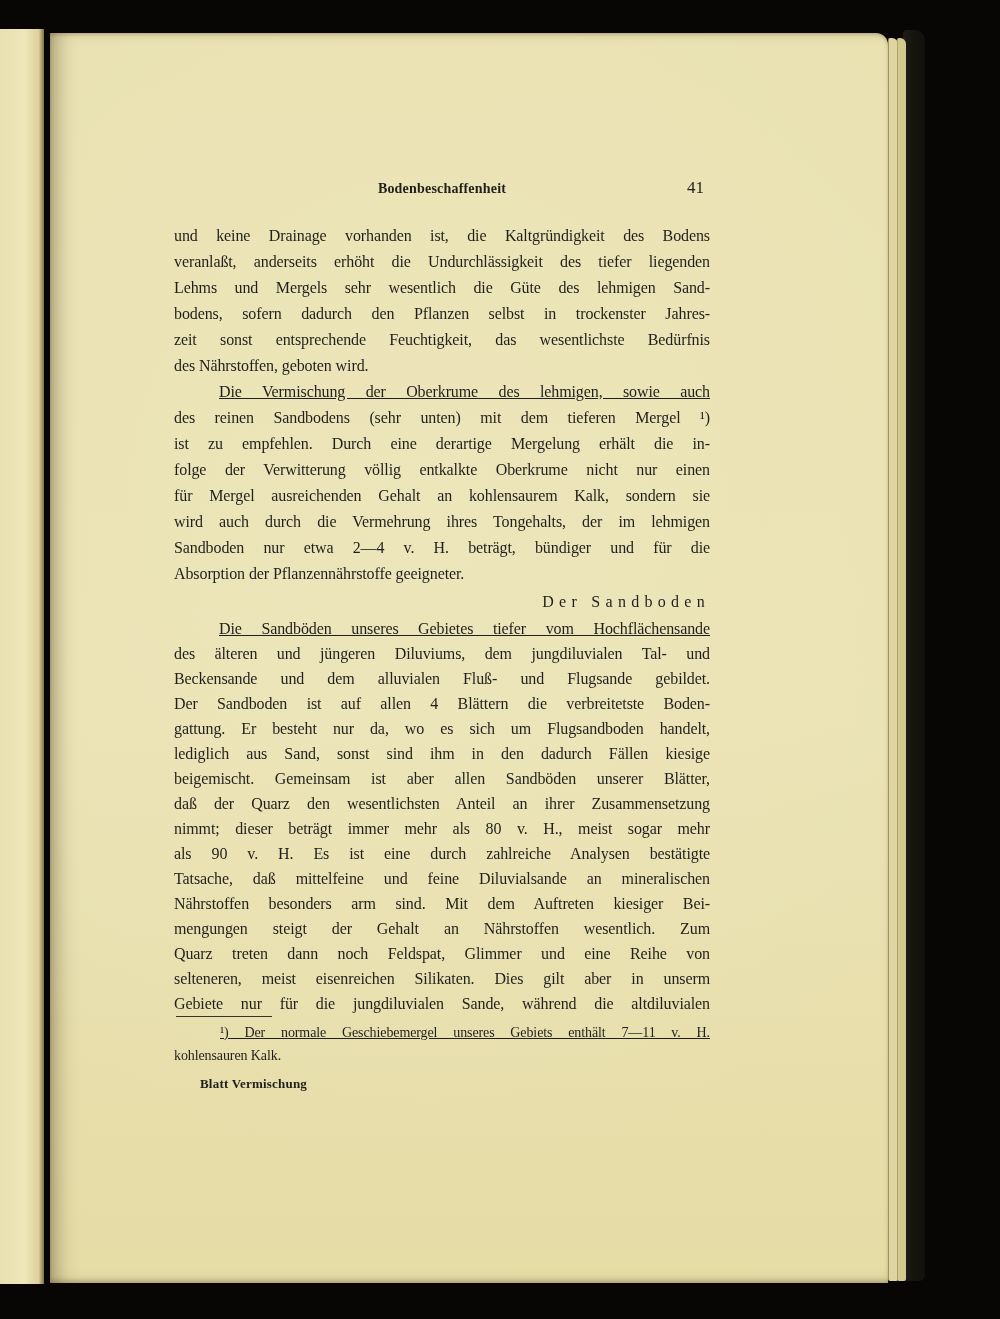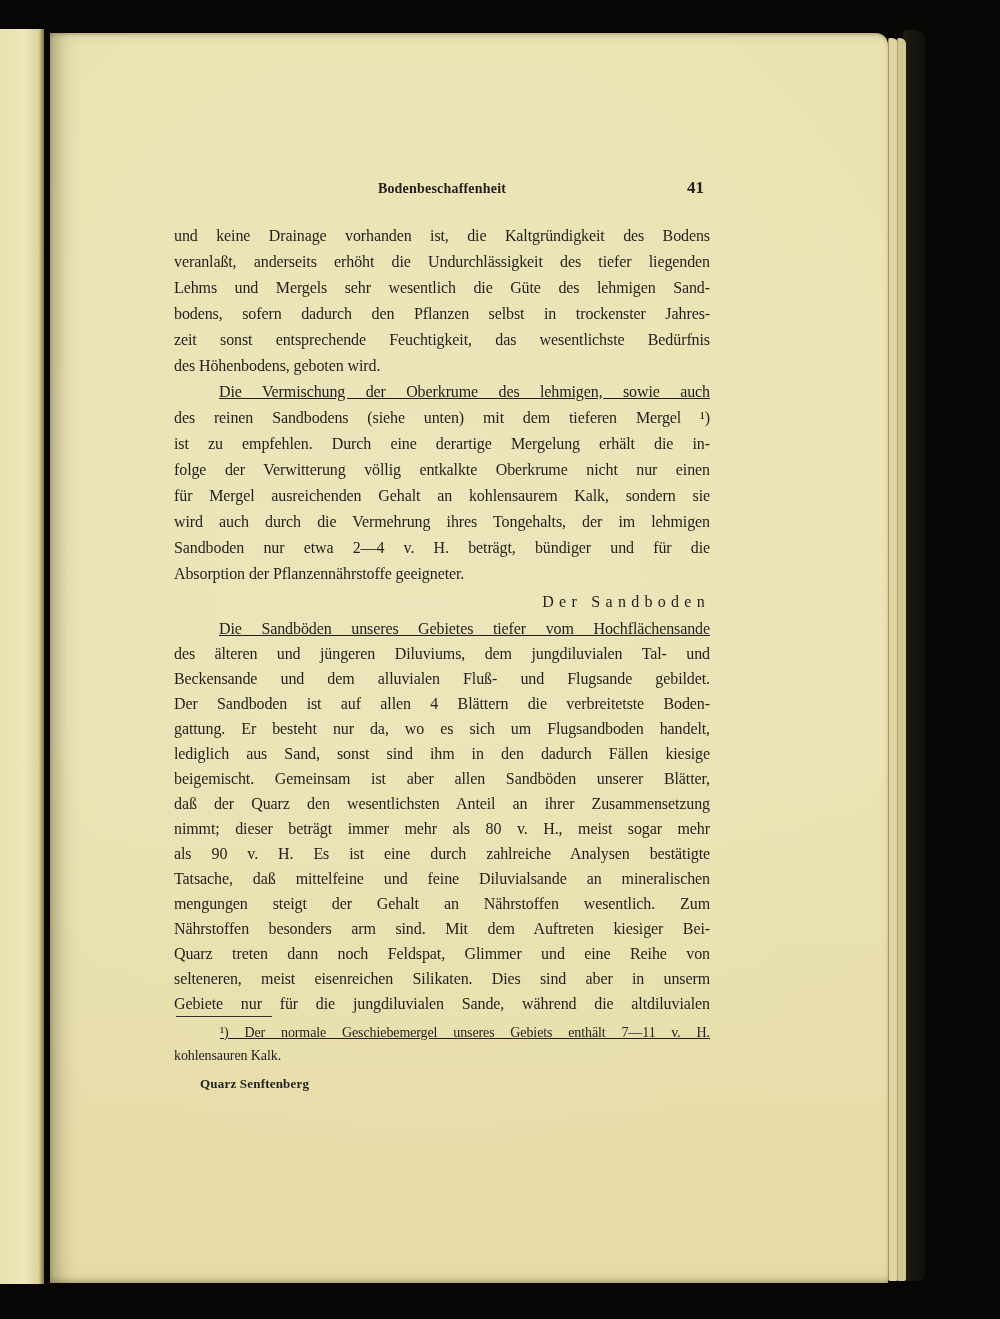--- a/index.html
+++ b/index.html
@@ -34,21 +34,21 @@
                inset 0 -4px 6px -3px rgba(90,76,35,0.5),
                inset 0 3px 4px -2px rgba(110,96,50,0.45);
     border-top-right-radius:12px;
   }
   .text-col{position:absolute;left:124px;top:148px;width:536px;color:#211f1c;}
   .running-header{position:relative;height:20px;margin-bottom:22px;}
   .rh-title{
     position:absolute;left:0;right:0;text-align:center;
     font-size:14px;font-weight:bold;letter-spacing:0.2px;
   }
-  .rh-page{position:absolute;right:6px;top:-3px;font-size:17px;font-weight:bold;}
+  .rh-page{position:absolute;right:6px;top:-3px;font-size:17px;font-weight:normal;}
   .para{margin:0;}
   .tline{
     font-size:16px;line-height:26px;letter-spacing:-0.1px;
     text-align:justify;text-align-last:justify;
   }
   .para.tight .tline{line-height:25px;}
   .para.indent-first .tline:first-child{text-indent:45px;text-decoration:underline;}
   .para.end-left .tline:last-child{text-align-last:left;}
   .section-heading{
     margin:2px 0 2px 0;font-size:16px;font-weight:normal;
@@ -76,27 +76,27 @@
         <div class="rh-page">41</div>
       </div>
 
       <div class="para end-left">
 
       <div class="tline">und keine Drainage vorhanden ist, die Kaltgründigkeit des Bodens</div>
           <div class="tline">veranlaßt, anderseits erhöht die Undurchlässigkeit des tiefer liegenden</div>
           <div class="tline">Lehms und Mergels sehr wesentlich die Güte des lehmigen Sand-</div>
           <div class="tline">bodens, sofern dadurch den Pflanzen selbst in trockenster Jahres-</div>
           <div class="tline">zeit sonst entsprechende Feuchtigkeit, das wesentlichste Bedürfnis</div>
-          <div class="tline">des Höhenbodens, geboten wird.</div>
+          <div class="tline">des Nährstoffen, geboten wird.</div>
         </div>
 
       <div class="para indent-first end-left">
 
       <div class="tline">Die Vermischung der Oberkrume des lehmigen, sowie auch</div>
-          <div class="tline">des reinen Sandbodens (siehe unten) mit dem tieferen Mergel ¹)</div>
+          <div class="tline">des reinen Sandbodens (sehr unten) mit dem tieferen Mergel ¹)</div>
           <div class="tline">ist zu empfehlen. Durch eine derartige Mergelung erhält die in-</div>
           <div class="tline">folge der Verwitterung völlig entkalkte Oberkrume nicht nur einen</div>
           <div class="tline">für Mergel ausreichenden Gehalt an kohlensaurem Kalk, sondern sie</div>
           <div class="tline">wird auch durch die Vermehrung ihres Tongehalts, der im lehmigen</div>
           <div class="tline">Sandboden nur etwa 2—4 v. H. beträgt, bündiger und für die</div>
           <div class="tline">Absorption der Pflanzennährstoffe geeigneter.</div>
         </div>
 
       <h2 class="section-heading">Der Sandboden</h2>
 
@@ -106,32 +106,32 @@
           <div class="tline">des älteren und jüngeren Diluviums, dem jungdiluvialen Tal- und</div>
           <div class="tline">Beckensande und dem alluvialen Fluß- und Flugsande gebildet.</div>
           <div class="tline">Der Sandboden ist auf allen 4 Blättern die verbreitetste Boden-</div>
           <div class="tline">gattung. Er besteht nur da, wo es sich um Flugsandboden handelt,</div>
           <div class="tline">lediglich aus Sand, sonst sind ihm in den dadurch Fällen kiesige</div>
           <div class="tline">beigemischt. Gemeinsam ist aber allen Sandböden unserer Blätter,</div>
           <div class="tline">daß der Quarz den wesentlichsten Anteil an ihrer Zusammensetzung</div>
           <div class="tline">nimmt; dieser beträgt immer mehr als 80 v. H., meist sogar mehr</div>
           <div class="tline">als 90 v. H. Es ist eine durch zahlreiche Analysen bestätigte</div>
           <div class="tline">Tatsache, daß mittelfeine und feine Diluvialsande an mineralischen</div>
+          <div class="tline">Nährstoffen besonders arm sind. Mit dem Auftreten kiesiger Bei-</div>
           <div class="tline">mengungen steigt der Gehalt an Nährstoffen wesentlich. Zum</div>
-          <div class="tline">Nährstoffen besonders arm sind. Mit dem Auftreten kiesiger Bei-</div>
           <div class="tline">Quarz treten dann noch Feldspat, Glimmer und eine Reihe von</div>
-          <div class="tline">selteneren, meist eisenreichen Silikaten. Dies sind aber in unserm</div>
+          <div class="tline">selteneren, meist eisenreichen Silikaten. Dies gilt aber in unserm</div>
           <div class="tline">Gebiete nur für die jungdiluvialen Sande, während die altdiluvialen</div>
         </div>
 
       <div class="fn-rule"></div>
 
       <div class="fn para indent-first end-left">
 
       <div class="tline">¹) Der normale Geschiebemergel unseres Gebiets enthält 7—11 v. H.</div>
           <div class="tline">kohlensauren Kalk.</div>
         </div>
 
-      <div class="signature">Quarz Senftenberg</div>
+      <div class="signature">Blatt Vermischung</div>
 
     </div>
   </div>
 </div>
 
 </body></html>

